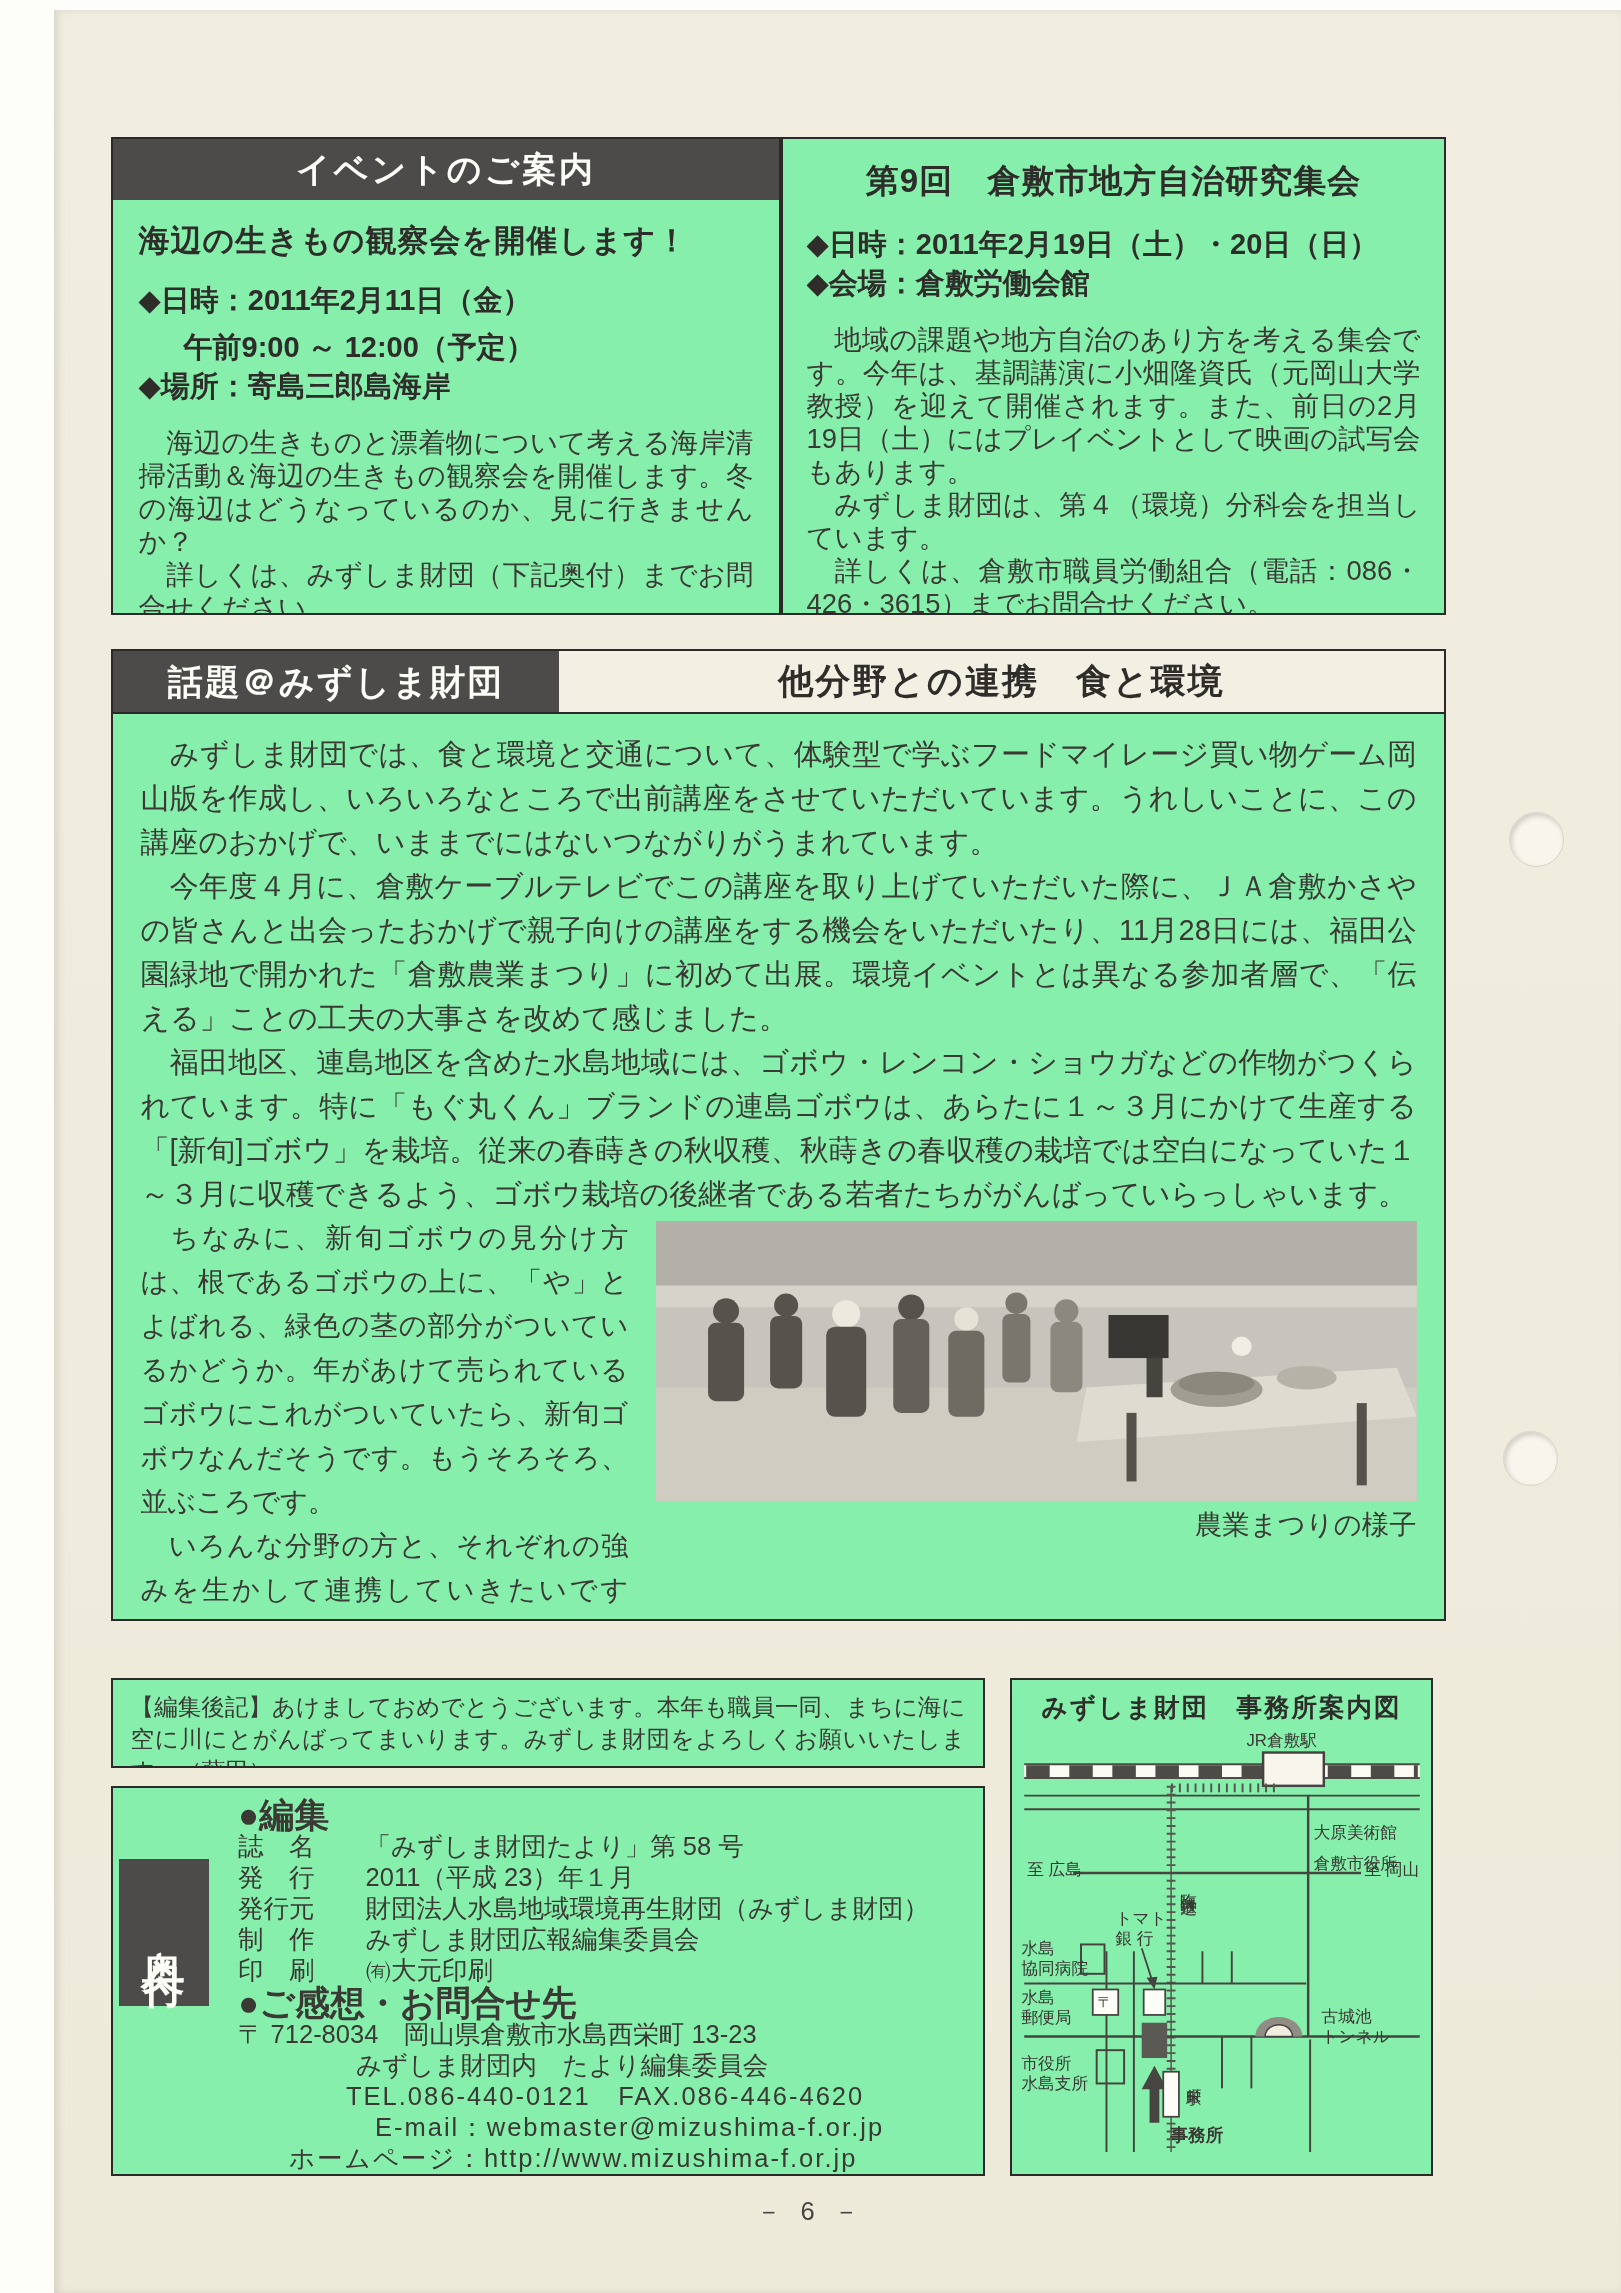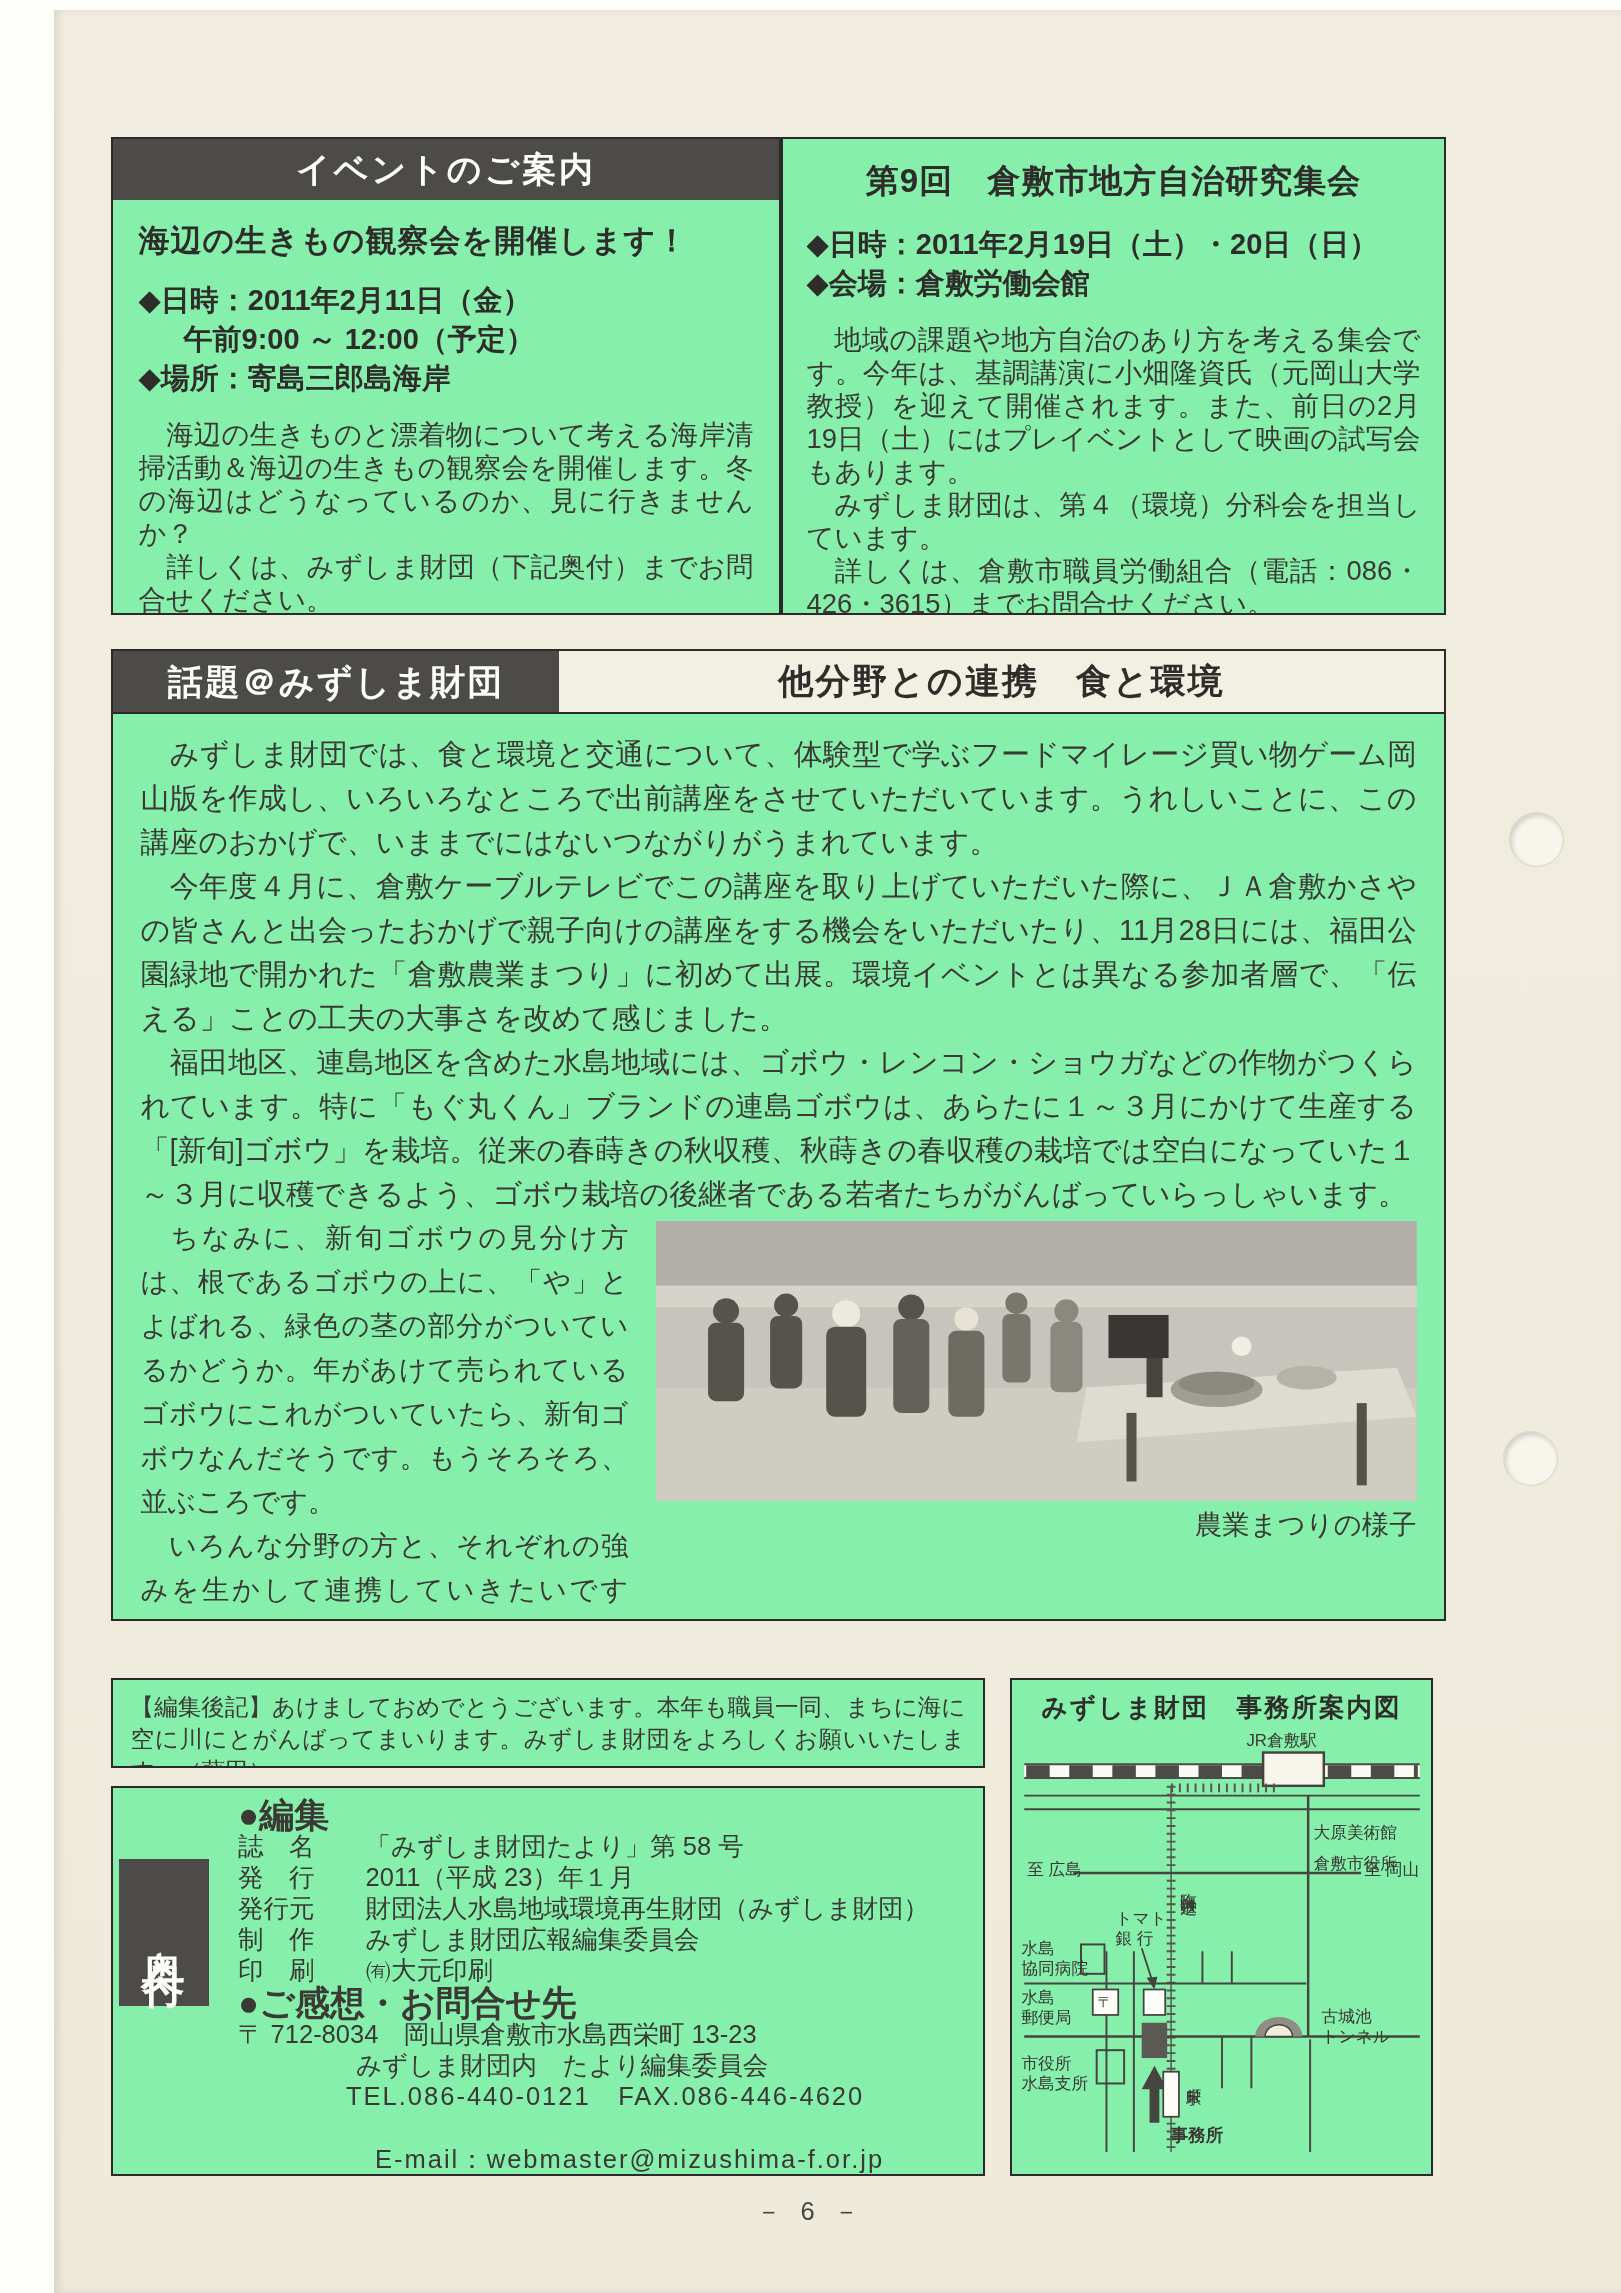--- a/index.html
+++ b/index.html
@@ -9,21 +9,21 @@
          background:linear-gradient(180deg,#f1eee1 0%,#efecdd 55%,#eeeada 100%);
          box-shadow:inset 3.9px 0 8.8px rgba(0,0,0,.10);}
   .box{position:absolute;border:2.9px solid #2b2a28;background:#86efac;box-sizing:border-box;overflow:hidden;}
   .bar{background:#4c4b49;color:#fdfdf8;font-weight:bold;text-align:center;}
   
   #event-box{left:111px;top:137px;width:670px;height:478px;}
   #event-box .bar{height:61px;line-height:61px;font-size:34px;letter-spacing:2.9px;}
   #event-box .inner{padding:9.8px 25.5px 0 25.5px;}
   .box-title{font-size:31px;font-weight:bold;color:#2e2d2a;letter-spacing:1px;margin:9.8px 0 19.6px 0;}
   .detail-line{font-size:29px;font-weight:bold;line-height:39px;color:#2e2d2a;}
-  .indent2{padding-left:45px;}
+  .indent2{padding-left:45px;margin-top:8px;}
   .body-txt{font-size:27.4px;line-height:33px;text-align:justify;color:#3a3933;margin:0;}
   .mt14{margin-top:20px;}
   
   #meeting-box{left:781px;top:137px;width:665px;height:478px;}
   #meeting-box .inner{padding:13.7px 23.5px 0 23.5px;}
   #meeting-box .box-title{text-align:center;font-size:33px;margin:5.9px 0 21.6px 0;}
   
   #topic-box{left:111px;top:649px;width:1335px;height:972px;}
   #topic-head{display:flex;height:61px;border-bottom:2.9px solid #2b2a28;}
   #topic-head .bar{width:446px;line-height:61px;font-size:35px;letter-spacing:2px;}
@@ -44,21 +44,21 @@
   #okuzuke-label{position:absolute;left:5.9px;top:71px;width:90px;height:147px;background:#4c4b49;
                  display:flex;align-items:center;justify-content:center;}
   #okuzuke-label span{writing-mode:vertical-rl;color:#fdfdf8;font-weight:bold;font-size:43px;letter-spacing:15.7px;}
   #colophon-content{margin-left:125px;padding:9.8px 13.7px 0 0;font-size:25.5px;line-height:31px;color:#3a3933;}
   .c-head{font-weight:bold;font-size:35px;line-height:33px;}
   .c-row{display:flex;}
   .c-label{width:110px;flex:none;}
   .c-value{margin-left:17.6px;}
   .c-a2{padding-left:118px;}
   .c-tel{padding-left:108px;letter-spacing:2px;}
-  .c-em{padding-left:137px;letter-spacing:2px;margin-top:32px;}
+  .c-em{padding-left:137px;letter-spacing:2px;}
   .c-hp{padding-left:51px;letter-spacing:2px;}
   
   #map-box{left:1010px;top:1678px;width:423px;height:498px;}
   #map-title{text-align:center;font-weight:bold;font-size:25.5px;letter-spacing:2px;margin-top:10px;color:#2e2d2a;}
   #map-canvas{position:relative;width:412px;height:421px;margin:5.9px auto 0 auto;}
   #map-canvas svg{position:absolute;left:0;top:0;}
   .map-label{position:absolute;font-size:16.7px;line-height:1.18;color:#393833;white-space:pre-line;}
   .map-label.vert{writing-mode:vertical-rl;letter-spacing:2px;}
   .map-label.bold{font-weight:bold;font-size:17.6px;}
   

